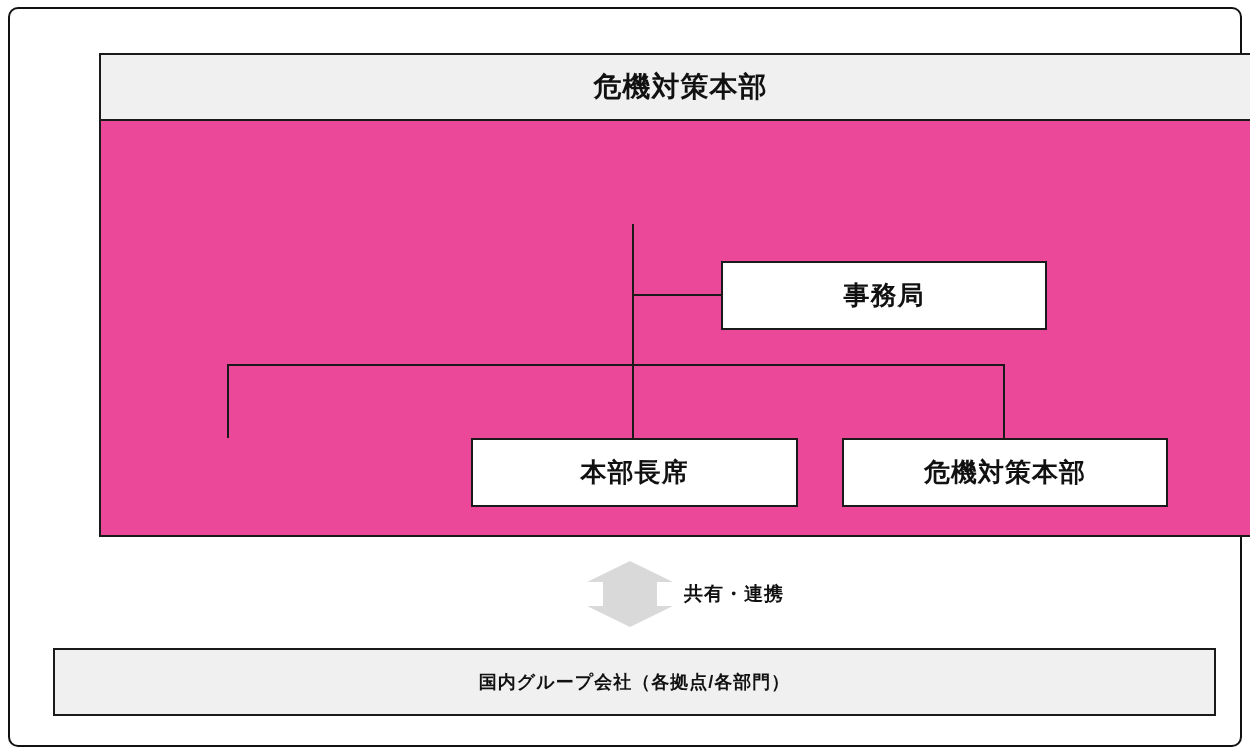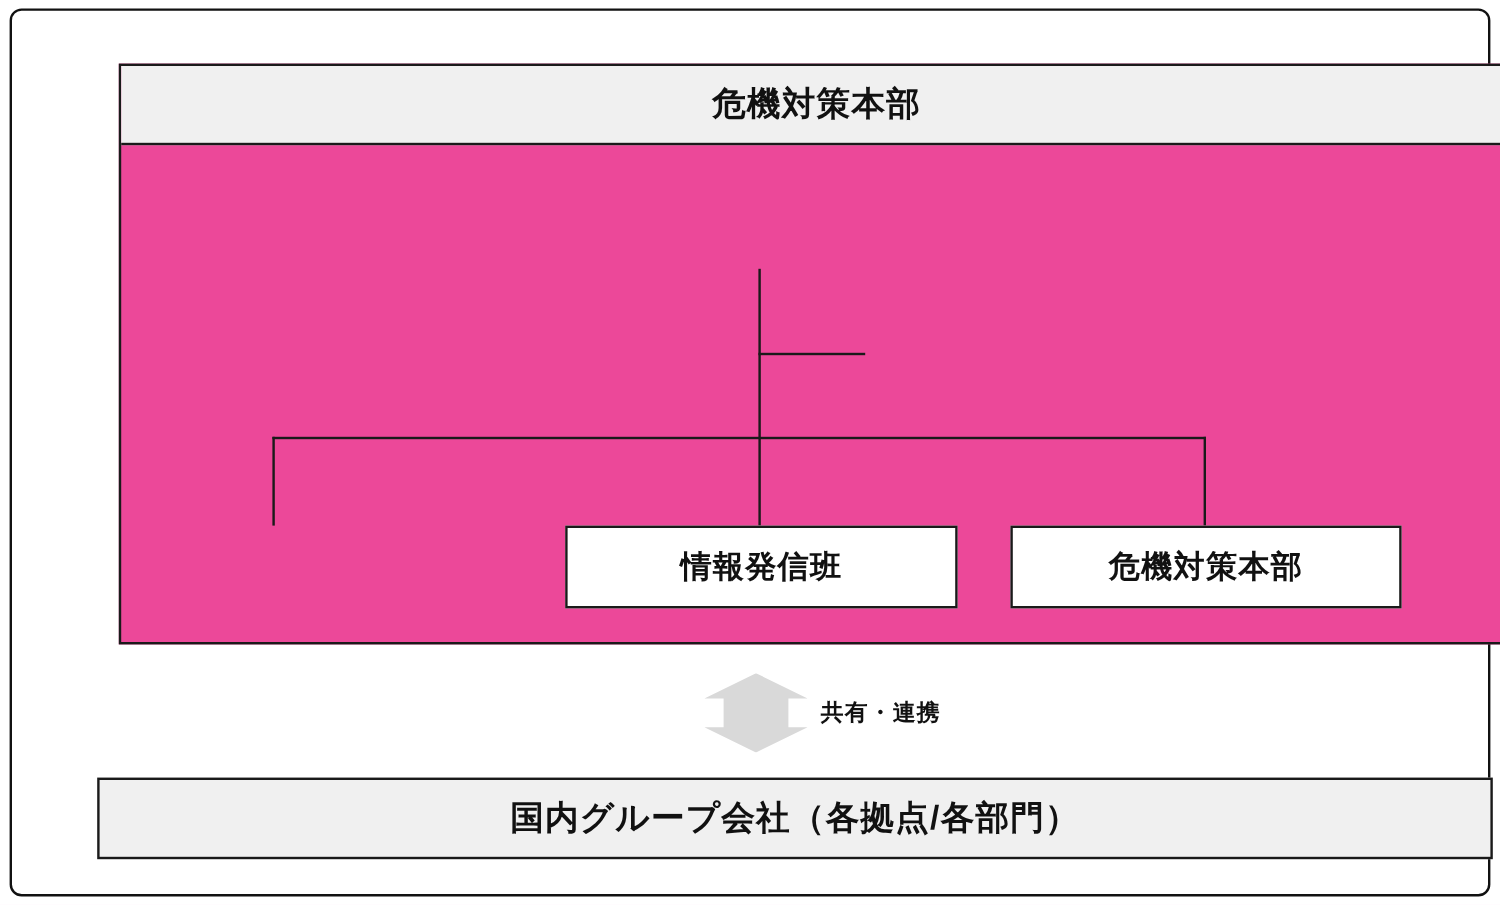--- a/index.html
+++ b/index.html
@@ -85,45 +85,45 @@
     letter-spacing: 1px;
   }
   
   .bottom-band {
     position: absolute;
     left: 43px; top: 639px;
     width: 1159px; height: 64px;
     border: 2px solid #1a1a1a;
     background: #f0f0f0;
     display: flex; align-items: center; justify-content: center;
-    font-size: 28px; font-weight: bold; color: #111111;
+    font-size: 18px; font-weight: bold; color: #111111;
     letter-spacing: 1px;
-    margin-left: 28px;
   }
 </style>
 </head>
 <body>
 
 <div class="page">
   <div class="frame">
 
     <div class="hq-container">
       <div class="hq-header">危機対策本部</div>
     </div>
 
     <div class="connector conn-v-center"></div>
     <div class="connector conn-h-sec"></div>
     <div class="connector conn-h-rail"></div>
     <div class="connector conn-v-left"></div>
     <div class="connector conn-v-right"></div>
 
 
+    <div class="node node-secretariat">事務局</div>
 
 
-    <div class="node node-team-1">情報発信班</div>
+    <div class="node node-team-1">本部長席</div>
 
     <div class="node node-team-2">危機対策本部</div>
 
     <svg class="link-arrow" viewBox="0 0 86 66">
       <polygon points="43,0 86,21 70,21 70,45 86,45 43,66 0,45 16,45 16,21 0,21" fill="#d9d9d9"></polygon>
     </svg>
 
     <div class="link-label">共有・連携</div>
 
     <div class="bottom-band">国内グループ会社（各拠点/各部門）</div>

